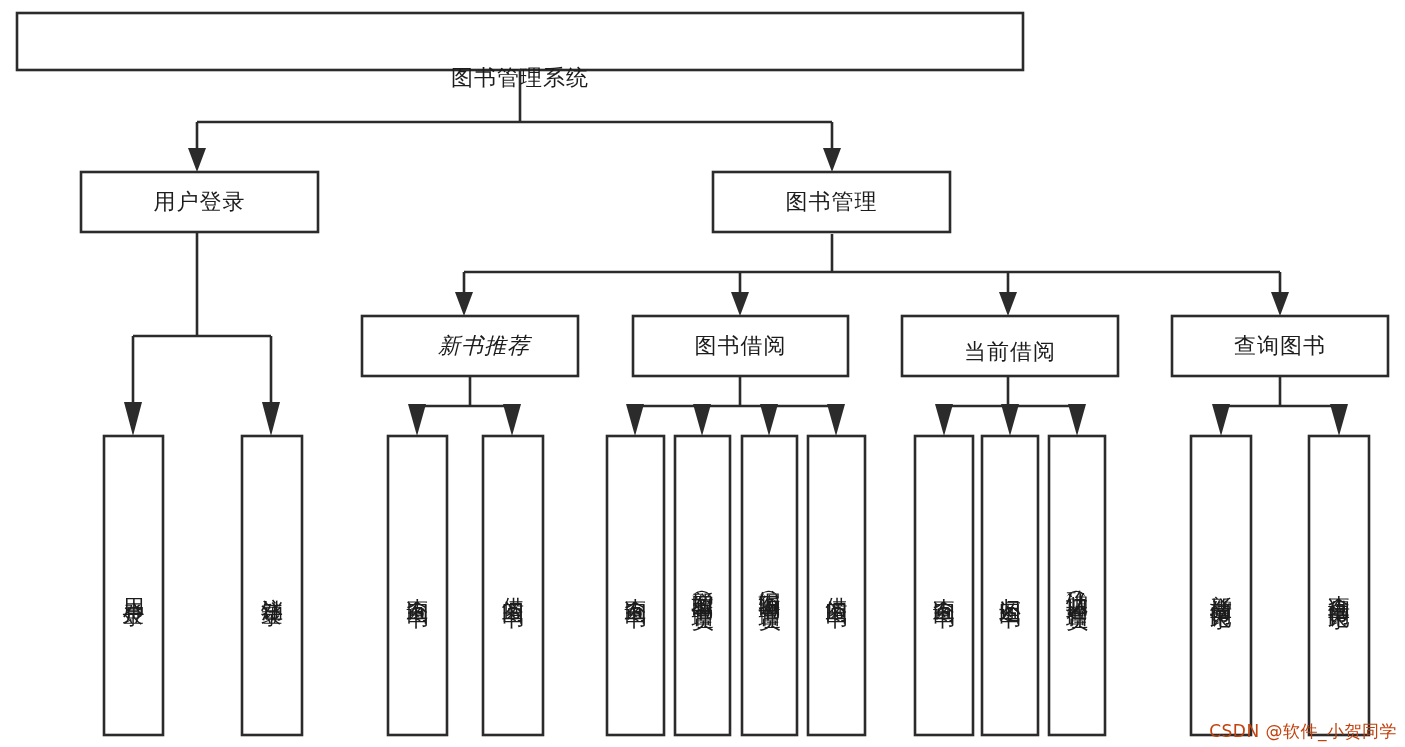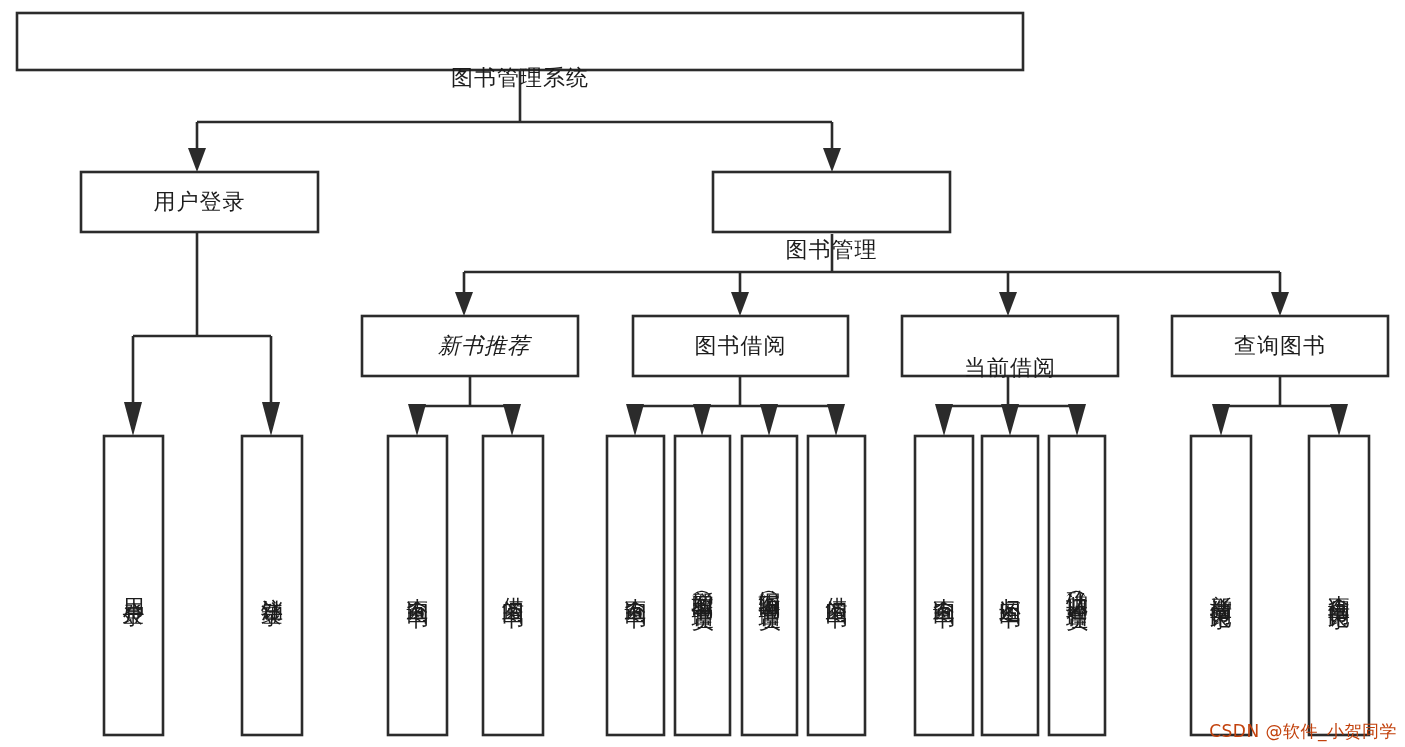--- a/index.html
+++ b/index.html
@@ -176,31 +176,31 @@
     </g>
   </svg>
 
   <div class="hnode-wrap" style="left:17px; top:13px; width:1006px; height:57px;margin-top:36px;">
     <span class="hnode-text">图书管理系统</span>
   </div>
 
   <div class="hnode-wrap" style="left:81px; top:172px; width:237px; height:60px;">
     <span class="hnode-text">用户登录</span>
   </div>
-  <div class="hnode-wrap" style="left:713px; top:172px; width:237px; height:60px;margin-top:48px;">
+  <div class="hnode-wrap" style="left:713px; top:172px; width:237px; height:60px;">
     <span class="hnode-text">图书管理</span>
   </div>
 
   <div class="hnode-wrap" style="left:362px; top:316px; width:244px; height:60px;font-style:italic;">
     <span class="hnode-text">新书推荐</span>
   </div>
   <div class="hnode-wrap" style="left:633px; top:316px; width:215px; height:60px;border-radius:27px;">
     <span class="hnode-text">图书借阅</span>
   </div>
-  <div class="hnode-wrap" style="left:902px; top:316px; width:216px; height:72px;margin-top:16px;">
+  <div class="hnode-wrap" style="left:902px; top:316px; width:216px; height:72px;">
     <span class="hnode-text">当前借阅</span>
   </div>
   <div class="hnode-wrap" style="left:1172px; top:316px; width:216px; height:60px;">
     <span class="hnode-text">查询图书</span>
   </div>
 
   <div class="vnode-wrap" style="left:104px; top:436px; width:59px; height:299px;">
     <span class="vnode-text">用户登录</span>
   </div>
   <div class="vnode-wrap" style="left:242px; top:436px; width:60px; height:299px;">

